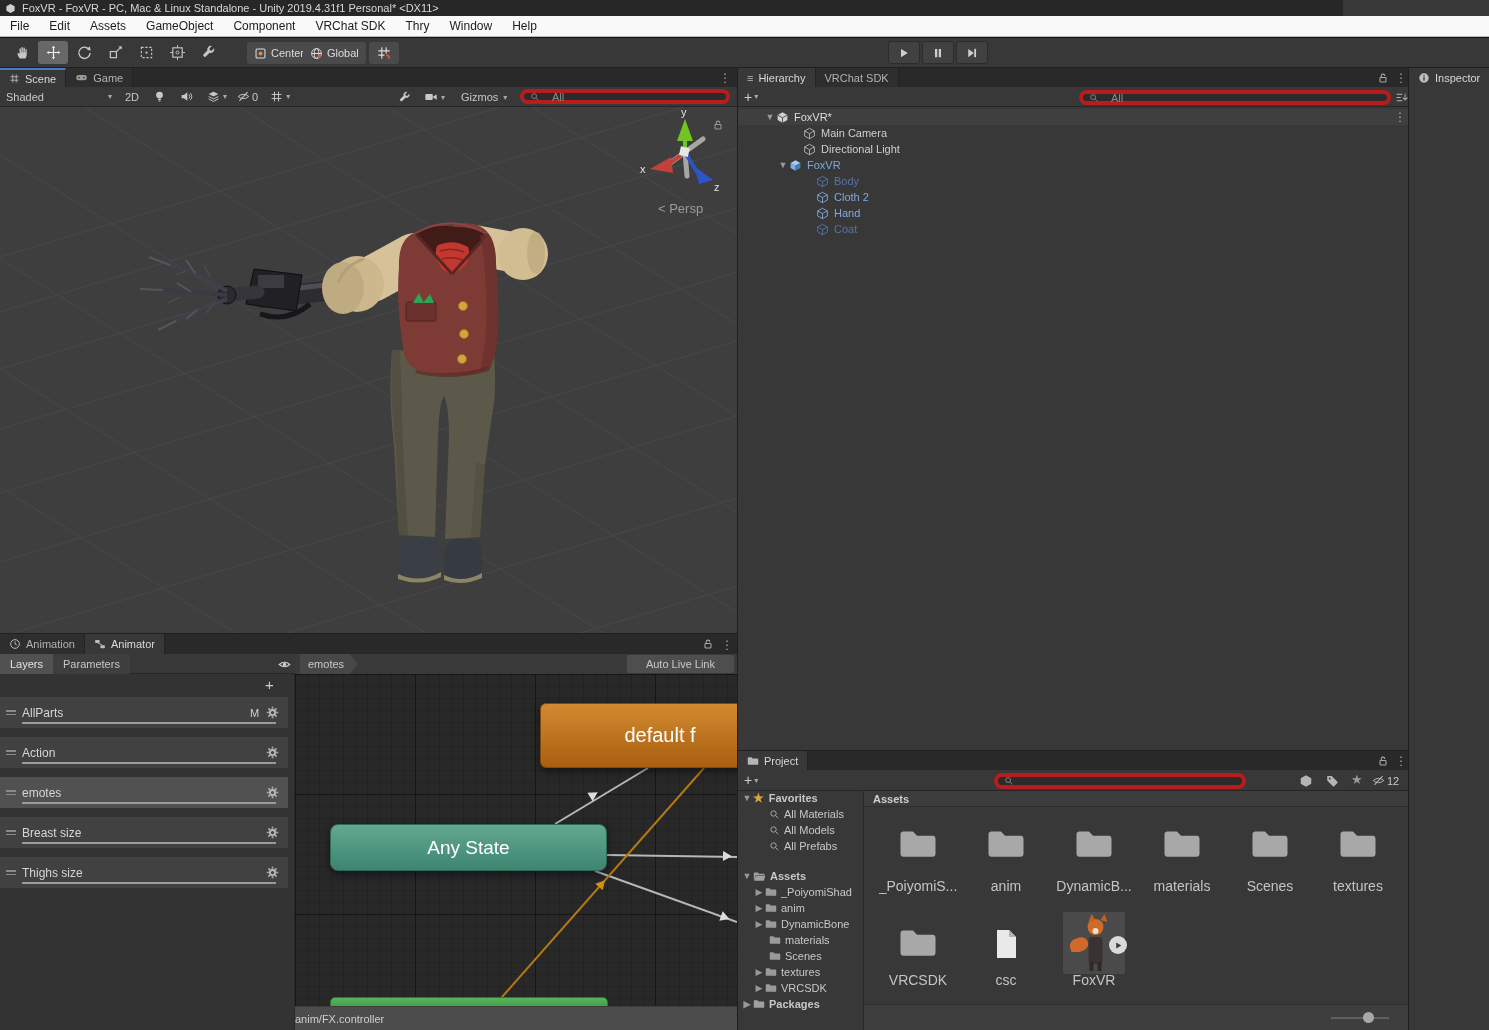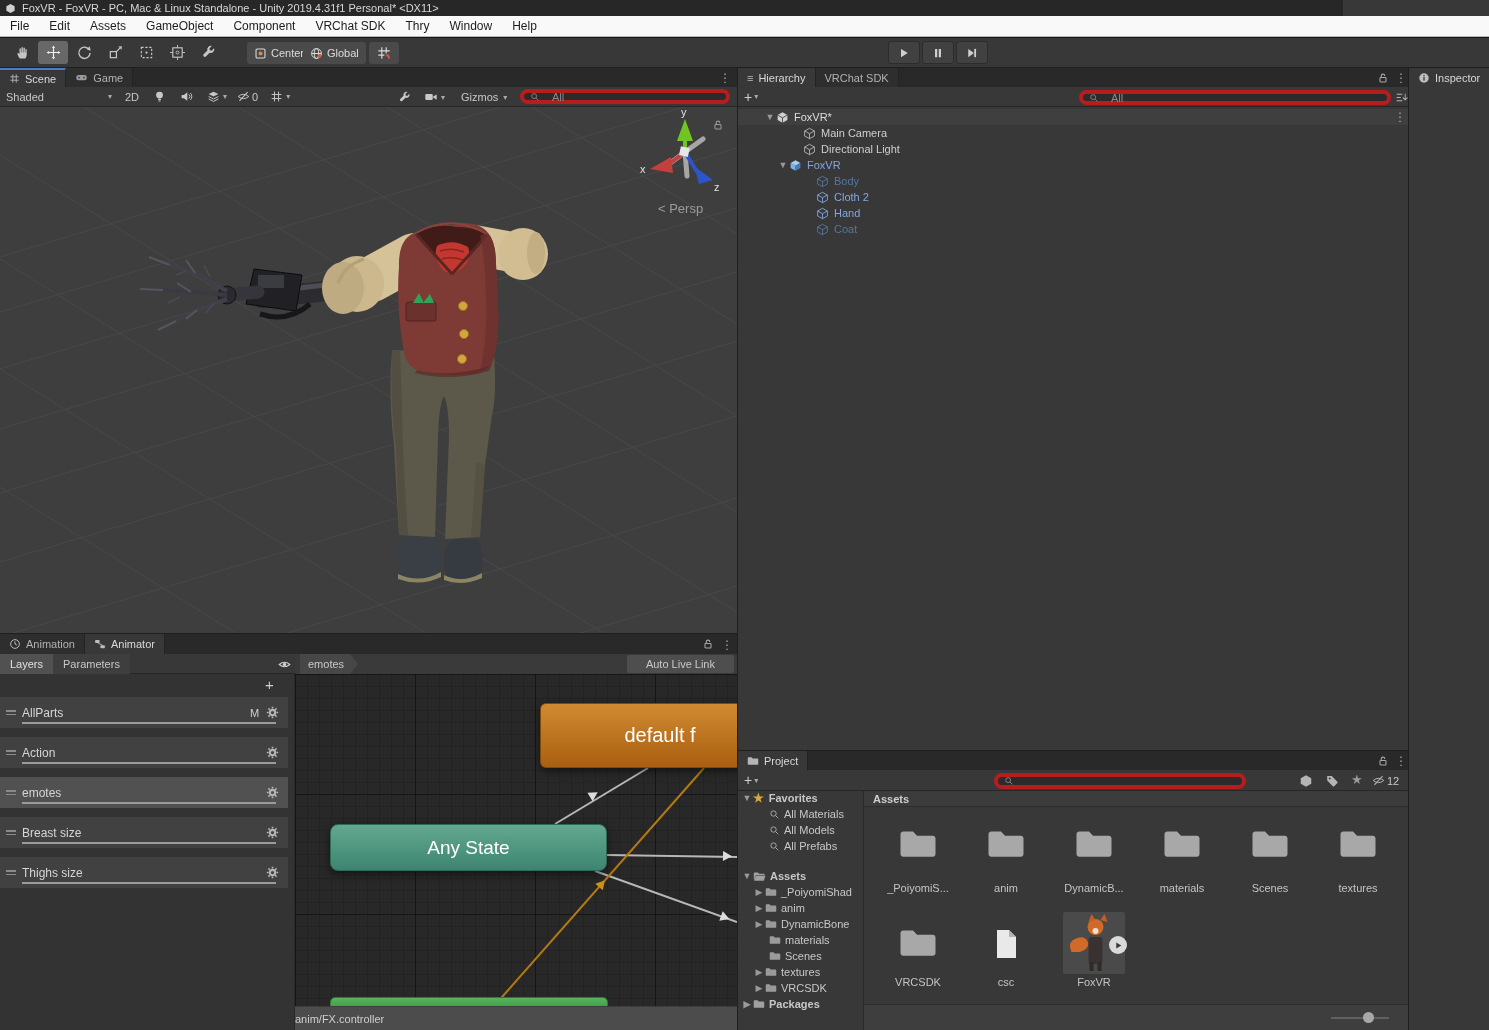--- a/index.html
+++ b/index.html
@@ -39,21 +39,21 @@
  background-size:120px 120px,120px 120px,12px 12px,12px 12px}
 .node{position:absolute;border-radius:6px;color:#fff;display:flex;align-items:center;justify-content:center;box-shadow:0 3px 9px rgba(0,0,0,.5)}
 .layer-row{position:absolute;left:0;width:288px;height:31px;background:#414141;display:flex;align-items:center;font-size:12px;color:#d6d6d6}
 .layer-row.sel{background:#515151}
 .weight{position:absolute;left:22px;right:12px;bottom:4px;height:2px;background:#9b9b9b}
 .handle{width:10px;margin-left:6px;flex:none}
 .handle i{display:block;height:1.5px;background:#8a8a8a;margin:2px 0}
 
 .prow{position:absolute;left:737px;width:125px;height:16px;display:flex;align-items:center;font-size:11px;color:#c8c8c8;overflow:hidden;white-space:nowrap}
 .cell{position:absolute;width:88px;height:84px;display:flex;flex-direction:column;align-items:center}
-.cell .lbl{font-size:11px;color:#c4c4c4;margin-top:auto;margin-bottom:6px;max-width:84px;overflow:hidden;white-space:nowrap}
+.cell .lbl{font-size:14px;color:#c4c4c4;margin-top:auto;margin-bottom:6px;max-width:84px;overflow:hidden;white-space:nowrap}
 .b{font-weight:bold}
 </style>
 </head>
 <body>
 
 <svg width="0" height="0" style="position:absolute" aria-hidden="true">
     <defs>
 <symbol id="i-folder" viewBox="0 0 16 16">
         <path fill="currentColor" d="M1 4.1C1 3.4 1.5 3 2.1 3H6l1.6 1.7h6.3c.6 0 1.1.5 1.1 1.1v6.1c0 .7-.5 1.2-1.1 1.2H2.1c-.6 0-1.1-.5-1.1-1.2Z"></path>
       </symbol>

